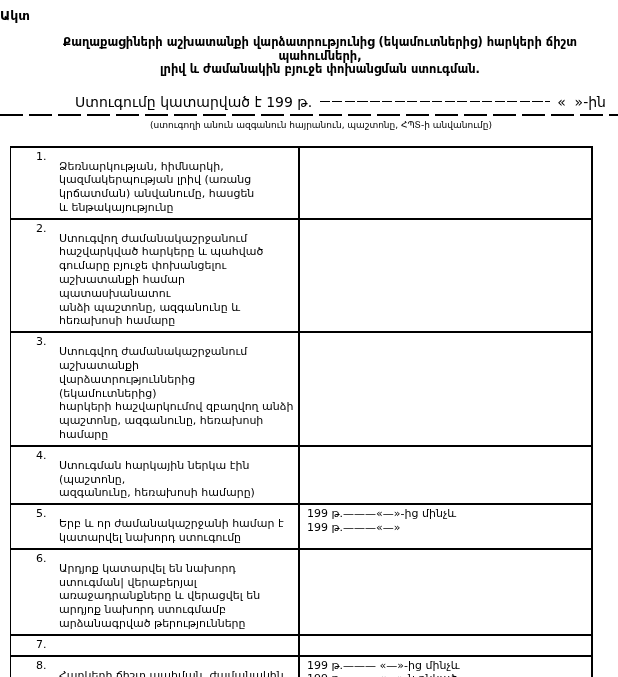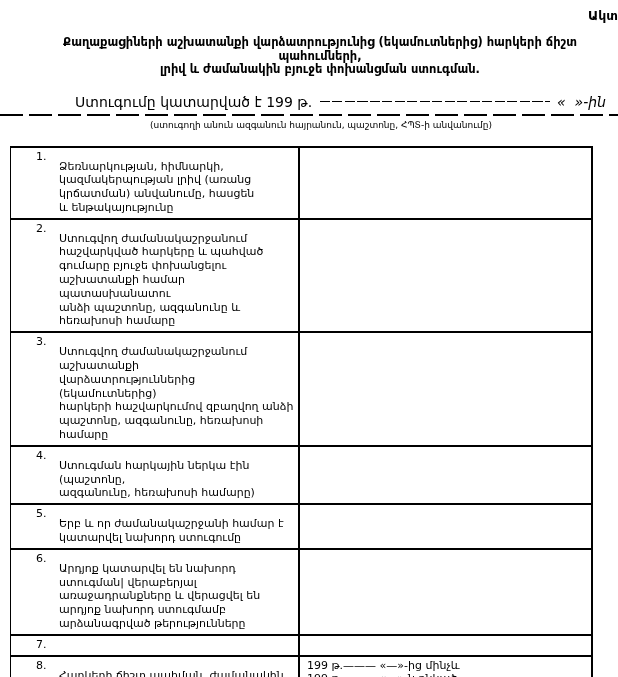--- a/index.html
+++ b/index.html
@@ -13,21 +13,21 @@
   .page {
     position: relative;
     width: 618px;
     height: 677px;
     font-family: "DejaVu Sans", sans-serif;
     color: #000000;
     background: #ffffff;
   }
   .title {
     margin-top: 9px;
-    text-align: right;
+    text-align: left;
     font-weight: bold;
     font-size: 12.5px;
     line-height: 14px;
   }
   .subtitle {
     margin-top: 13px;
     text-align: center;
     font-weight: bold;
     font-size: 11.5px;
     line-height: 13.5px;
@@ -35,21 +35,21 @@
     margin-left: 22px;
   }
   .fill-line {
     display: flex;
     align-items: center;
     margin: 18px 12px 0 75px;
     font-size: 14px;
     line-height: 14px;
   }
   .fill-line .label { white-space: pre; }
-  .fill-line .suffix { white-space: pre; font-style: italic; }
+  .fill-line .suffix { white-space: pre; }
   .dashfill {
     flex: 1;
     height: 1.5px;
     margin: 0 7px 0 8px;
     background: repeating-linear-gradient(90deg, #000 0 10px, transparent 10px 12.5px);
   }
   .dash-separator {
     margin-top: 5px;
     width: 618px;
     height: 2px;
@@ -176,20 +176,24 @@
         <span class="atext"></span>
       </div>
     </div>
 
     <div class="trow">
       <div class="cell q">
         <span class="num">5.</span>
         <span class="qtext">Երբ և որ ժամանակաշրջանի համար է
 կատարվել նախորդ ստուգումը</span>
       </div>
+      <div class="cell a">
+        <span class="atext">199 թ.———«—»-ից մինչև
+199 թ.———«—»</span>
+      </div>
     </div>
 
     <div class="trow">
       <div class="cell q">
         <span class="num">6.</span>
         <span class="qtext">Արդյոք կատարվել են նախորդ
 ստուգման| վերաբերյալ
 առաջադրանքները և վերացվել են
 արդյոք նախորդ ստուգմամբ
 արձանագրված թերությունները</span>

